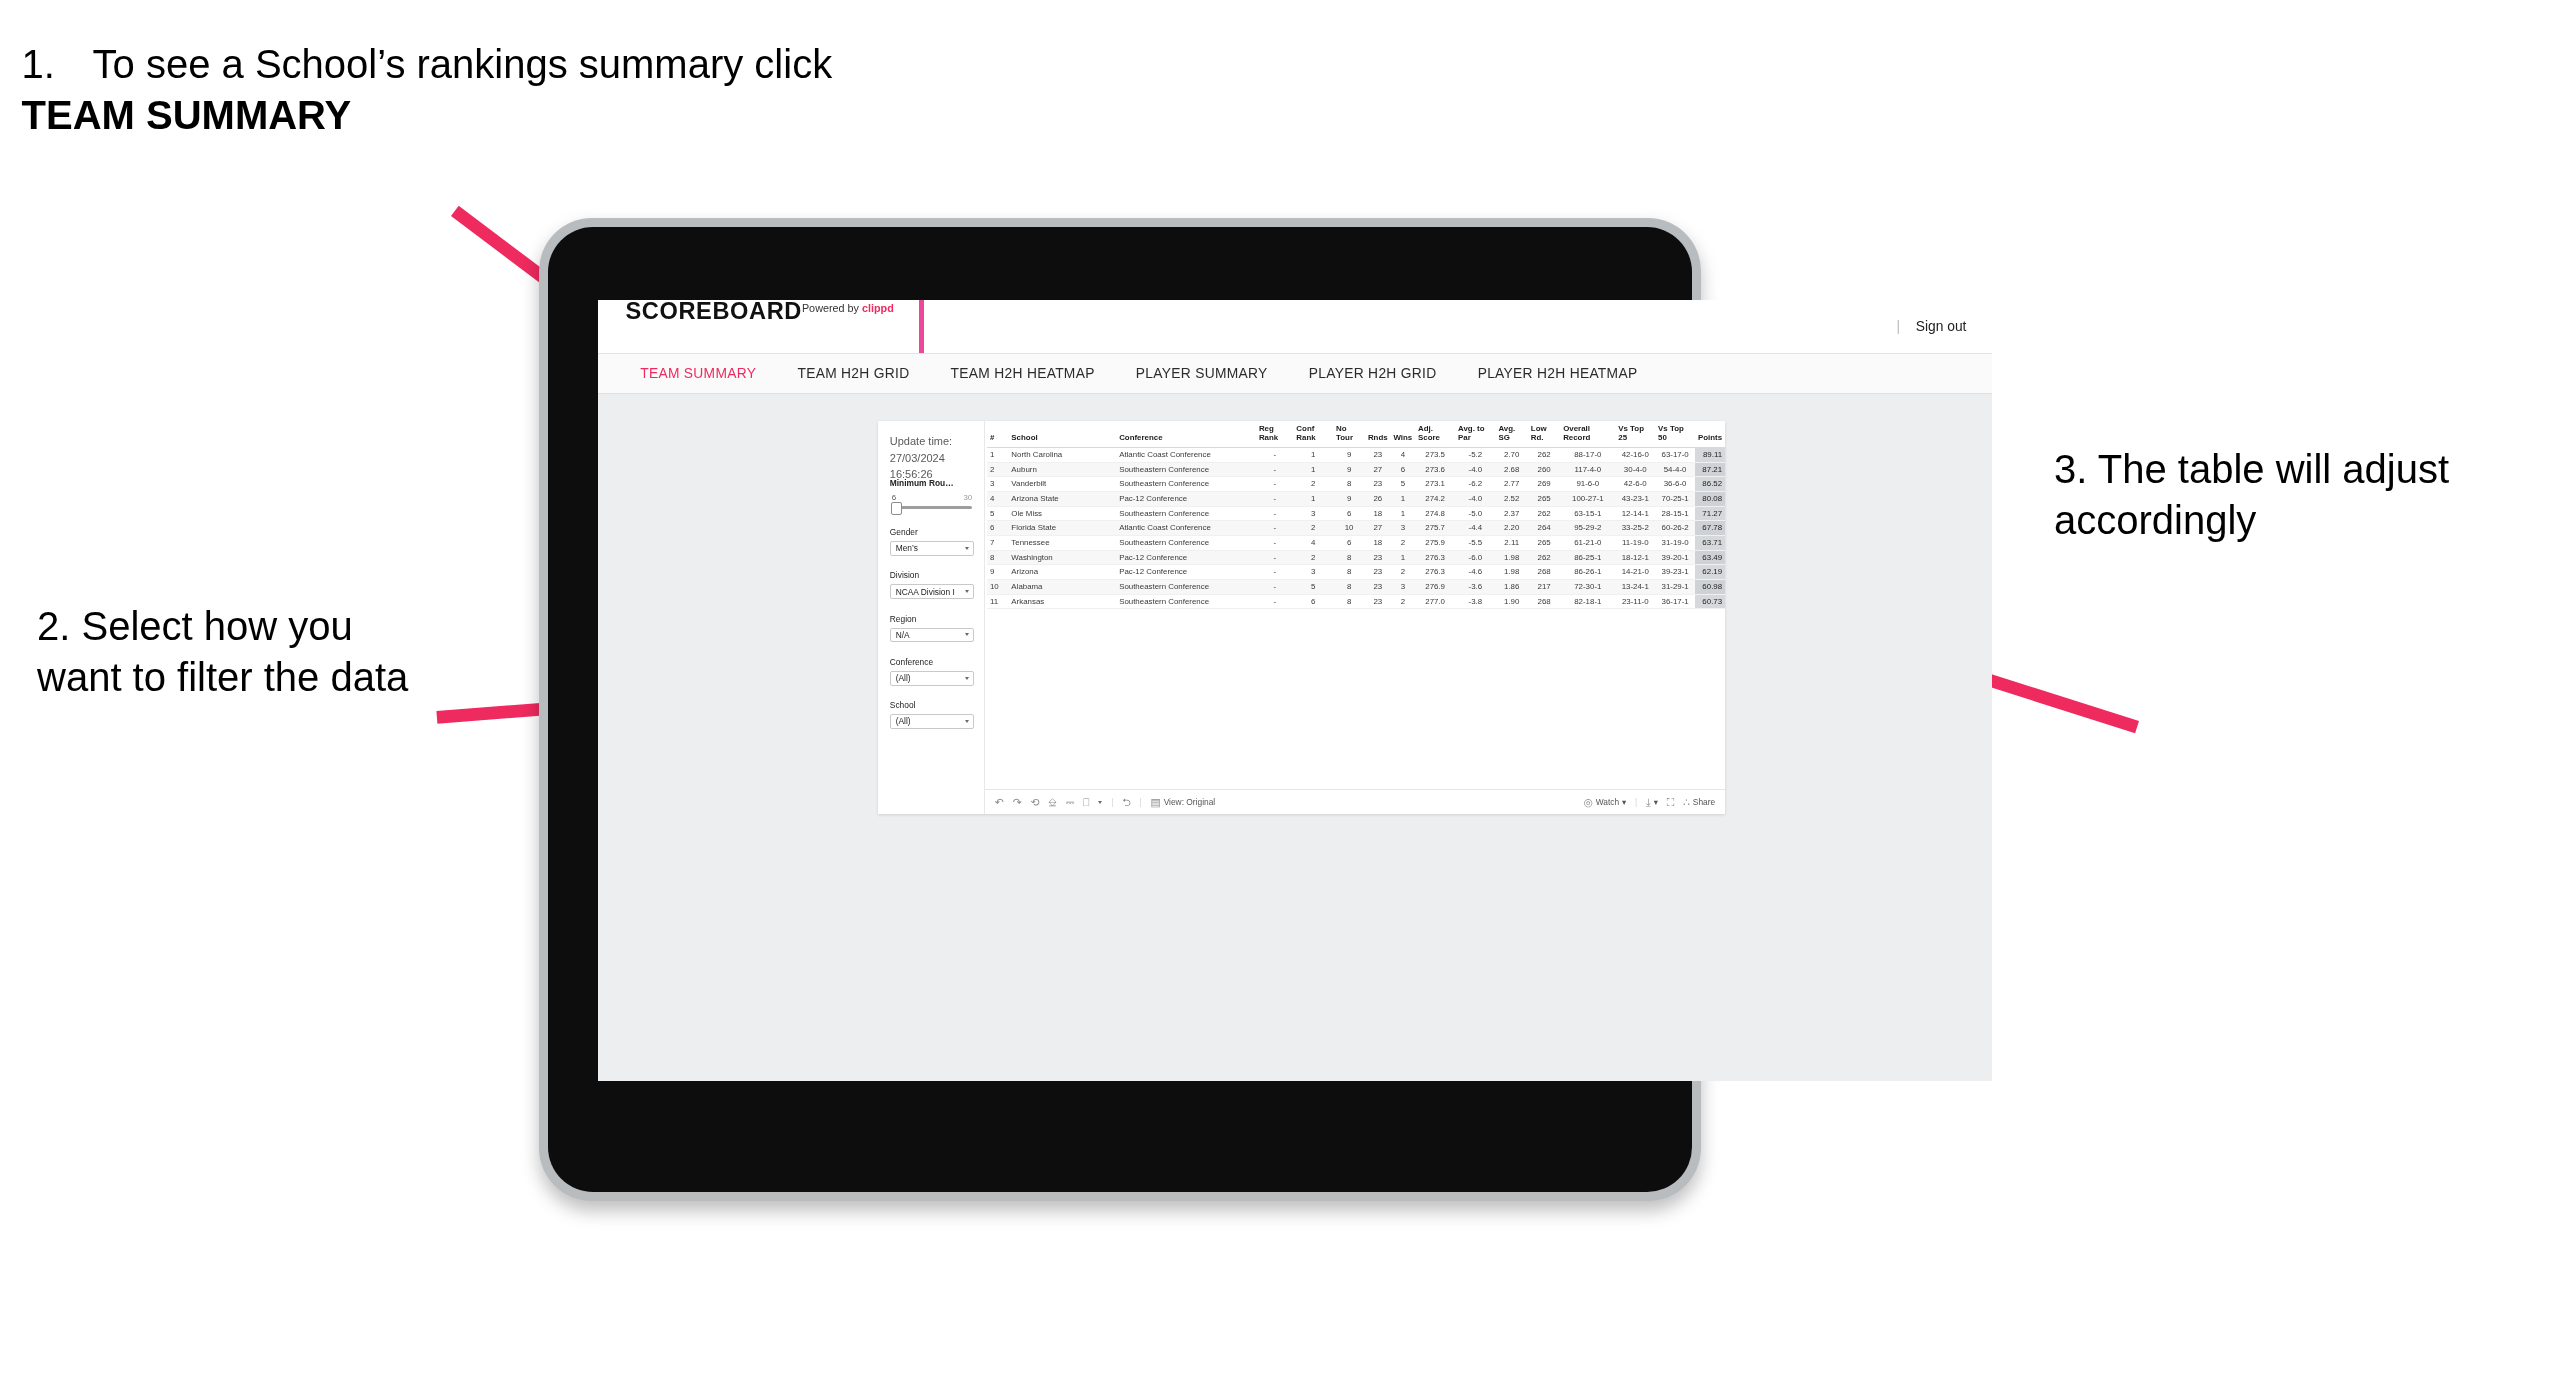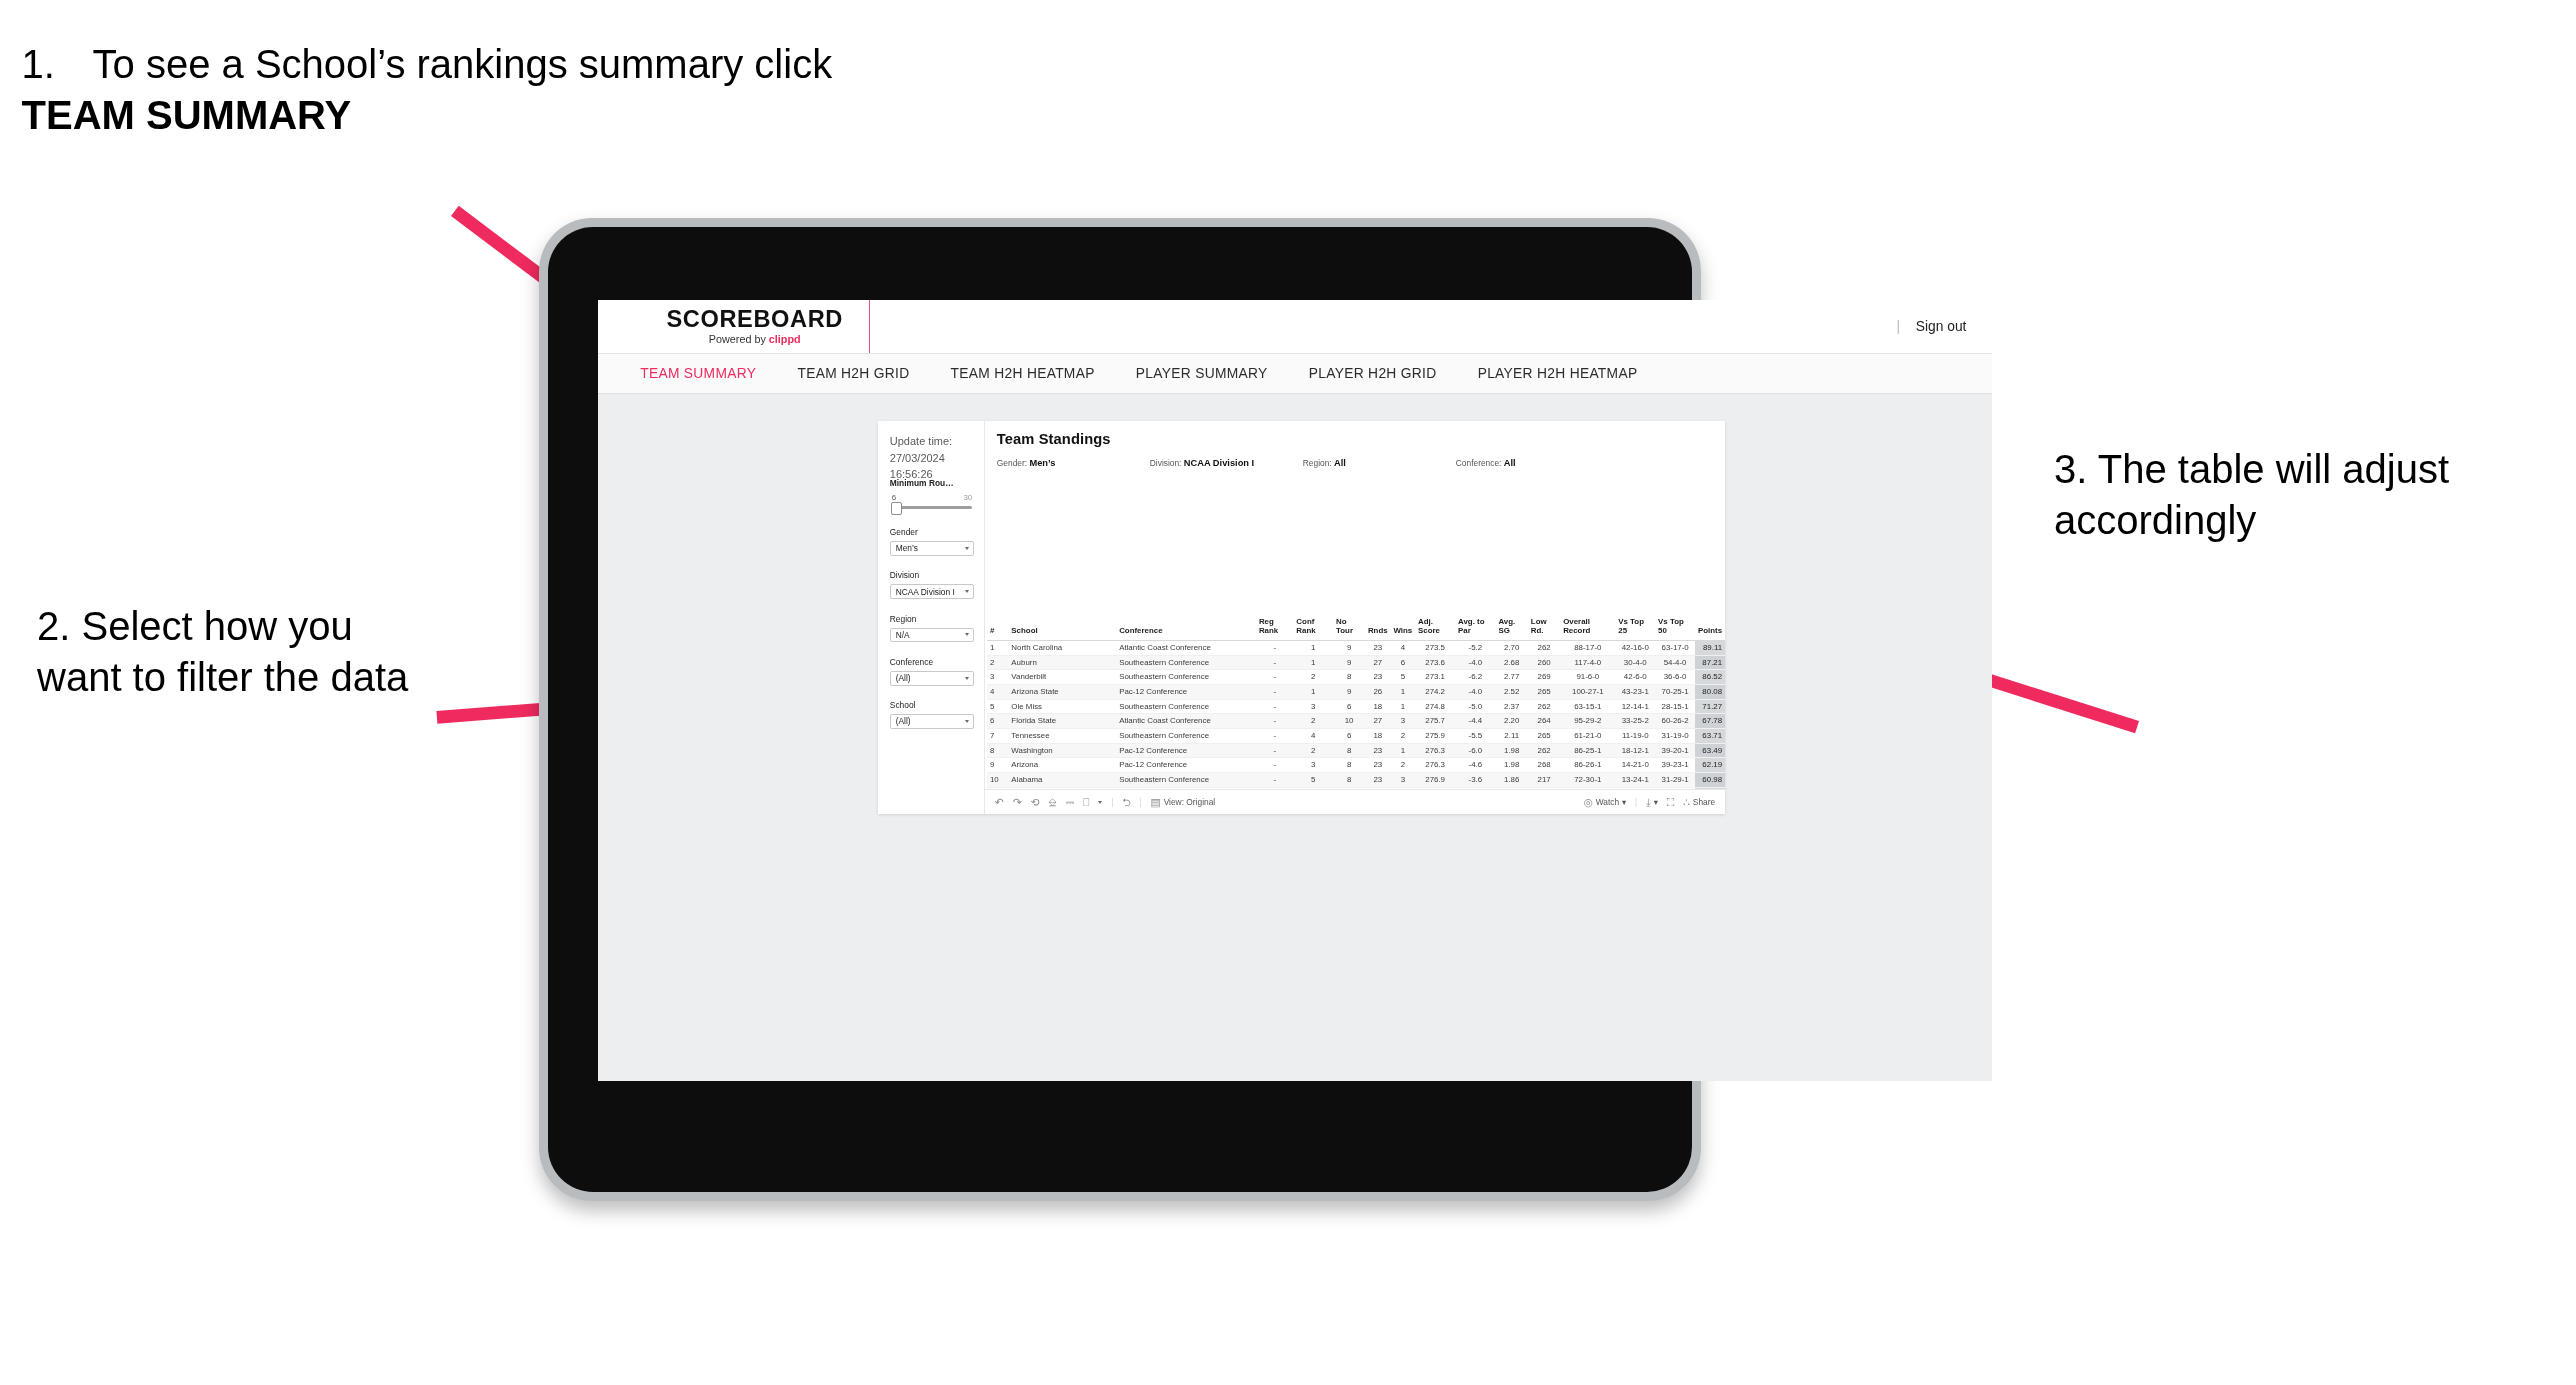--- a/index.html
+++ b/index.html
@@ -34,21 +34,21 @@
     position:absolute;left:8.8px;top:8.8px;right:8.8px;bottom:8.8px;
     background:#0d0d0d;border-radius:45px;
   }
   #screen{
     position:absolute;left:598px;top:300px;width:1394px;height:781px;
     background:#eceef0;overflow:hidden;
   }
 
   
   .topbar{height:53px;background:#fff;display:flex;align-items:stretch;border-bottom:1px solid #e3e3e3;}
-  .brand{display:flex;flex-direction:column;justify-content:center;padding:0 25.6px 0 27.5px;border-right:1px solid #ec4899;margin-left:41px;}
+  .brand{display:flex;flex-direction:row;justify-content:center;padding:0 25.6px 0 27.5px;border-right:5px solid #ec4899;}
   .brand .logo{font-size:23.6px;font-weight:bold;letter-spacing:0.6px;color:#111;font-family:"Liberation Sans",sans-serif;line-height:1;}
   .brand .sub{font-size:10.8px;color:#333;margin-top:2.9px;line-height:1;text-align:center;}
   .brand .sub .clippd{color:#ee2a5f;font-weight:bold;}
   .topnav{display:flex;align-items:stretch;}
   .topnav a{
     display:flex;align-items:center;padding:0 23.6px;font-size:15.7px;color:#1b1b1b;
     text-decoration:none;border-right:1px solid #ececec;position:relative;letter-spacing:0.2px;
   }
   .topnav a.active::after{
     content:"";position:absolute;left:0;right:0;bottom:0;height:2.9px;background:#c2185b;
@@ -237,29 +237,20 @@
         <div class="fld">
           <div class="fld-label">School</div>
           <div class="select">
             <span>(All)</span>
             <span class="caret"></span>
           </div>
         </div>
       </div>
 
       <div class="content">
-        <div class="titlebox">
-          <div class="std-title">Team Standings</div>
-          <div class="filters-line">
-            <div class="item"><span>Gender:</span> <b>Men’s</b></div>
-            <div class="item"><span>Division:</span> <b>NCAA Division I</b></div>
-            <div class="item"><span>Region:</span> <b>All</b></div>
-            <div class="item"><span>Conference:</span> <b>All</b></div>
-          </div>
-        </div>
 
         <div class="tbl-wrap">
           <table class="standings">
             <thead>
                 <tr>
                   <th class="col-rank">#</th>
                   <th class="col-school">School</th>
                   <th class="col-conf">Conference</th>
                   <th class="num">Reg Rank</th>
                   <th class="num">Conf Rank</th>

